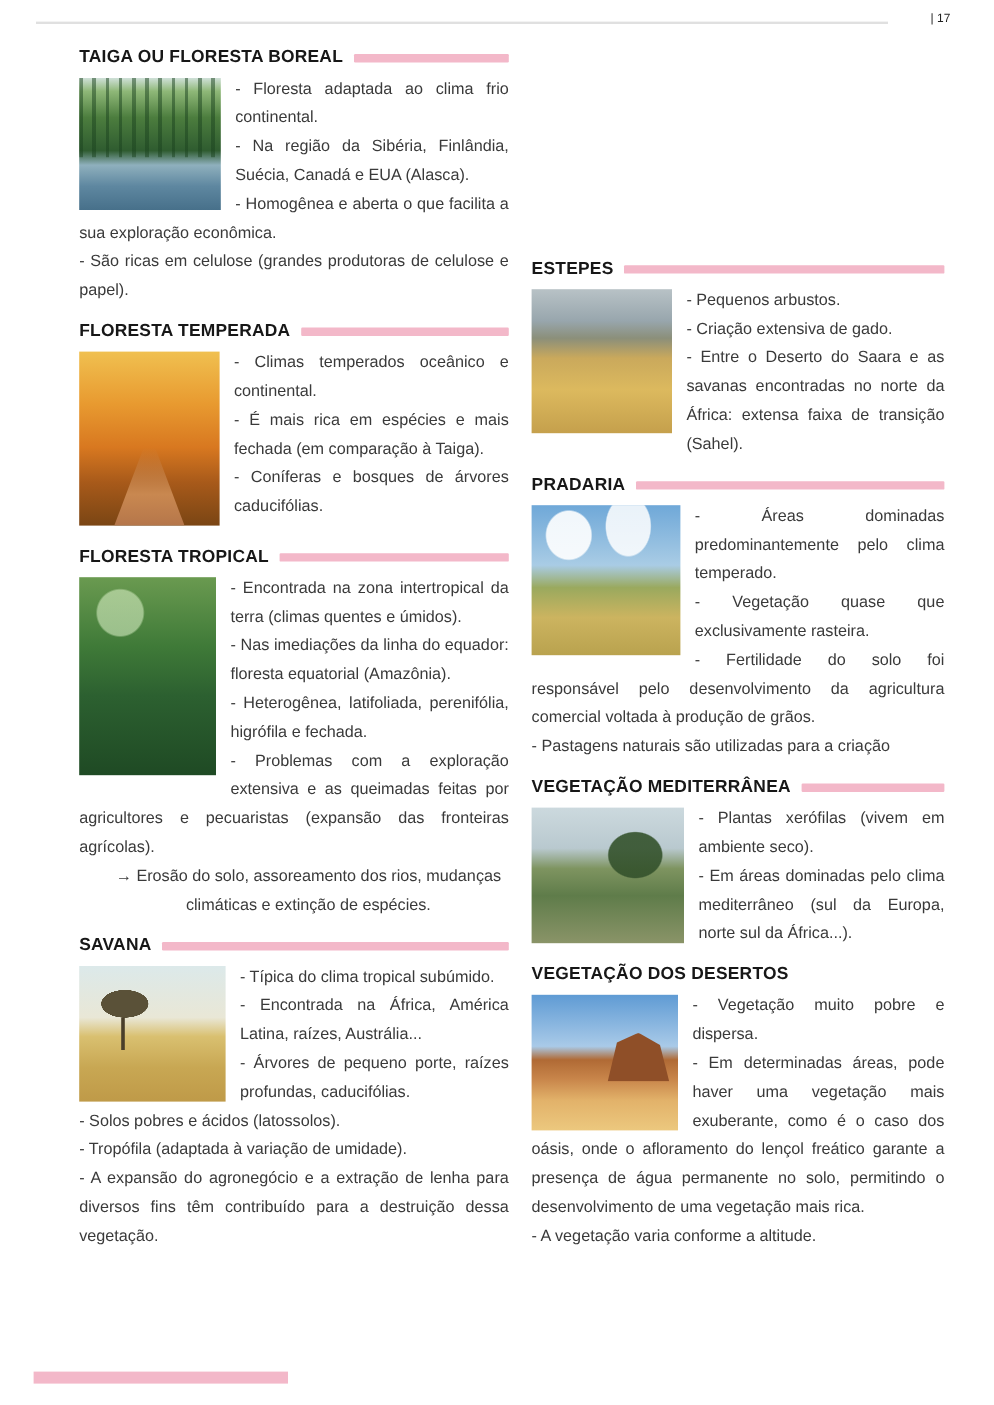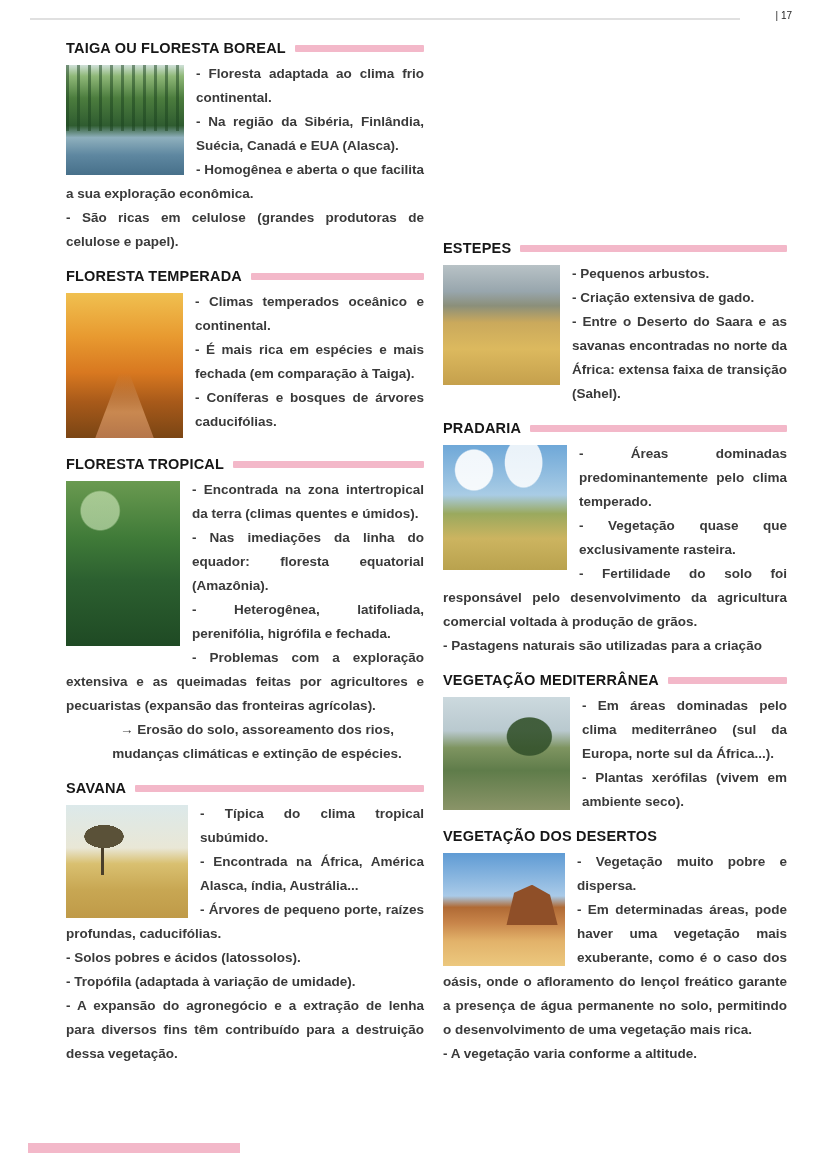--- a/index.html
+++ b/index.html
@@ -25,21 +25,21 @@
   .col-right { flex:0 0 344px; width:344px; }
   .section { margin-bottom:14px; }
   .sec-header { display:flex; align-items:center; margin-bottom:6px; }
   .sec-title {
     font-size:14.5px; font-weight:700; color:#171717;
     letter-spacing:.2px; white-space:nowrap;
   }
   .sec-bar { flex:1; height:7px; margin-left:9px; background:#f3b8c9; border-radius:1px; }
   .sec-body { font-size:13.5px; line-height:24px; text-align:justify; }
   .sec-body::after { content:""; display:block; clear:both; }
-  .sec-body p { margin:0;font-weight:bold; }
+  .sec-body p { margin:0; }
   .arrow-item { text-align:center; padding-left:24px; }
   .photo { float:left; margin:3px 12px 4px 0; position:relative; overflow:hidden; }
 
   .photo-taiga { width:118px; height:110px;
     background:linear-gradient(180deg,#cfe0d8 0%,#8fb878 10%,#4c7d3e 30%,#2f5c30 55%,#8fb0bd 66%,#5e87a0 82%,#47708a 100%);
   }
   .photo-taiga::before { content:""; position:absolute; left:0; right:0; top:0; height:60%;
     background:repeating-linear-gradient(90deg, rgba(26,66,30,.5) 0 3px, rgba(0,0,0,0) 3px 11px);
   }
   .photo-temperada { width:117px; height:145px;
@@ -136,21 +136,21 @@
     </section>
 
     <section class="section">
       <div class="sec-header">
         <span class="sec-title">SAVANA</span>
         <span class="sec-bar"></span>
       </div>
       <div class="sec-body">
         <div class="photo photo-savana"></div>
         <p>- Típica do clima tropical subúmido.</p>
-        <p>- Encontrada na África, América Alasca, índia, Austrália...</p>
+        <p>- Encontrada na África, América Latina, raízes, Austrália...</p>
         <p>- Árvores de pequeno porte, raízes profundas, caducifólias.</p>
         <p>- Solos pobres e ácidos (latossolos).</p>
         <p>- Tropófila (adaptada à variação de umidade).</p>
         <p>- A expansão do agronegócio e a extração de lenha para diversos fins têm contribuído para a destruição dessa vegetação.</p>
       </div>
     </section>
 
   </div>
 
   <div class="col-right">
@@ -182,22 +182,22 @@
       </div>
     </section>
 
     <section class="section">
       <div class="sec-header">
         <span class="sec-title">VEGETAÇÃO MEDITERRÂNEA</span>
         <span class="sec-bar"></span>
       </div>
       <div class="sec-body">
         <div class="photo photo-mediterranea"></div>
+        <p>- Plantas xerófilas (vivem em ambiente seco).</p>
         <p>- Em áreas dominadas pelo clima mediterrâneo (sul da Europa, norte sul da África...).</p>
-        <p>- Plantas xerófilas (vivem em ambiente seco).</p>
       </div>
     </section>
 
     <section class="section">
       <div class="sec-header">
         <span class="sec-title">VEGETAÇÃO DOS DESERTOS</span>
       </div>
       <div class="sec-body">
         <div class="photo photo-deserto"></div>
         <p>- Vegetação muito pobre e dispersa.</p>

